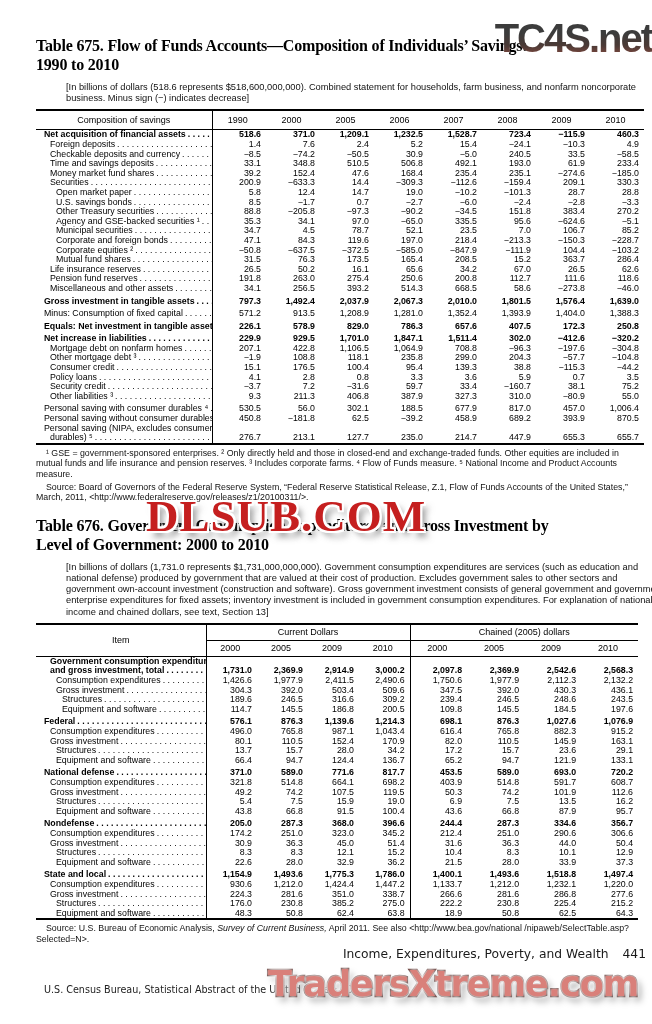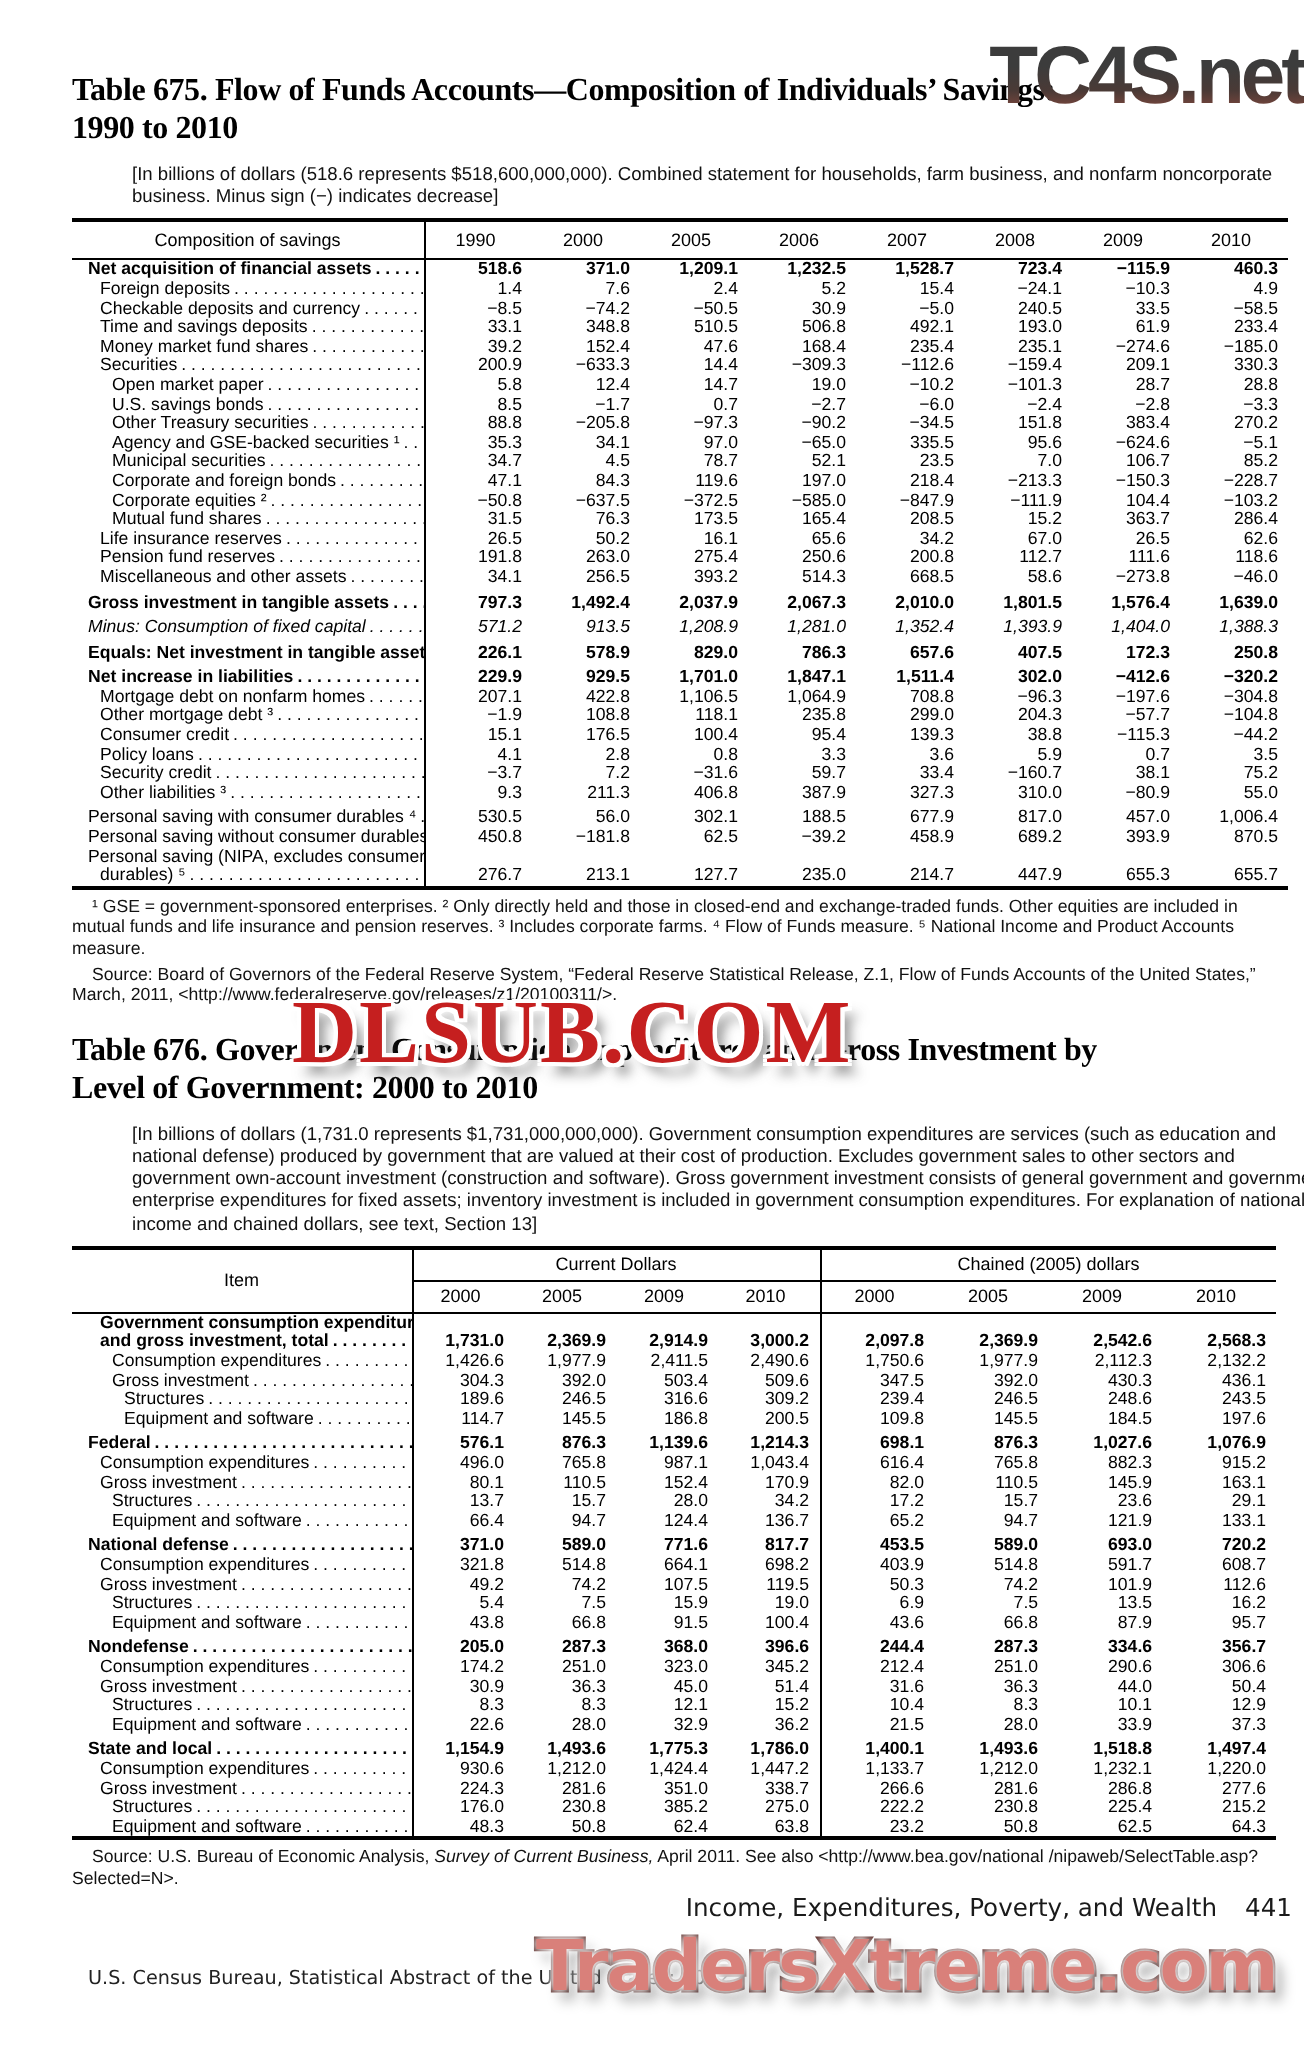--- a/index.html
+++ b/index.html
@@ -22,21 +22,21 @@
   .t676 th.grp{height:15px;border-bottom:1px solid #000;text-align:center;}
   .t676 th.yr{height:15px;border-bottom:1px solid #000;text-align:center;padding-right:3px;}
   .t676 th.stubh{border-bottom:1px solid #000;}
   th.stubh{text-align:center;}
   th.yrh{text-align:center;padding-right:3px;}
   td.val{text-align:right;padding-right:5px;white-space:nowrap;}
   .bl{border-left:1px solid #000;}
   tr.gap td{padding-top:3px;}
   tr.bold{font-weight:bold;}
   tr.bold td{font-weight:bold;}
-  tr.italic td{font-style:italic;}
+  tr.italic td{}
   td.stub{overflow:hidden;}
   .lbl{display:flex;align-items:baseline;overflow:hidden;white-space:nowrap;padding-left:8px;}
   .lbl .t{flex:0 0 auto;}
   .dots{flex:1 1 auto;overflow:hidden;white-space:nowrap;margin-left:2px;}
   .dots::after{content:". . . . . . . . . . . . . . . . . . . . . . . . . . . . . . . . . . . . . . . . . . . . . . . . . . . . . . . . . . . .";}
   .ind0{padding-left:8px;}
   .ind1{padding-left:14px;}
   .ind2{padding-left:20px;}
   .ind3{padding-left:26px;}
 
@@ -1048,21 +1048,21 @@
               <td class="stub">
                 <div class="lbl ind2">
                   <span class="t">Equipment and software</span>
                   <span class="dots"></span>
                 </div>
               </td>
               <td class="val bl">48.3</td>
               <td class="val">50.8</td>
               <td class="val">62.4</td>
               <td class="val">63.8</td>
-              <td class="val bl">23.2</td>
+              <td class="val bl">18.9</td>
               <td class="val">50.8</td>
               <td class="val">62.5</td>
               <td class="val">64.3</td>
             </tr>
           </tbody>
       </table>
 
       <p class="source"><span>Source: U.S. Bureau of Economic Analysis, </span><i>Survey of Current Business,</i><span> April 2011. See also &lt;http://www.bea.gov/national /nipaweb/SelectTable.asp?Selected=N&gt;.</span></p>
     </div>
   </div>

